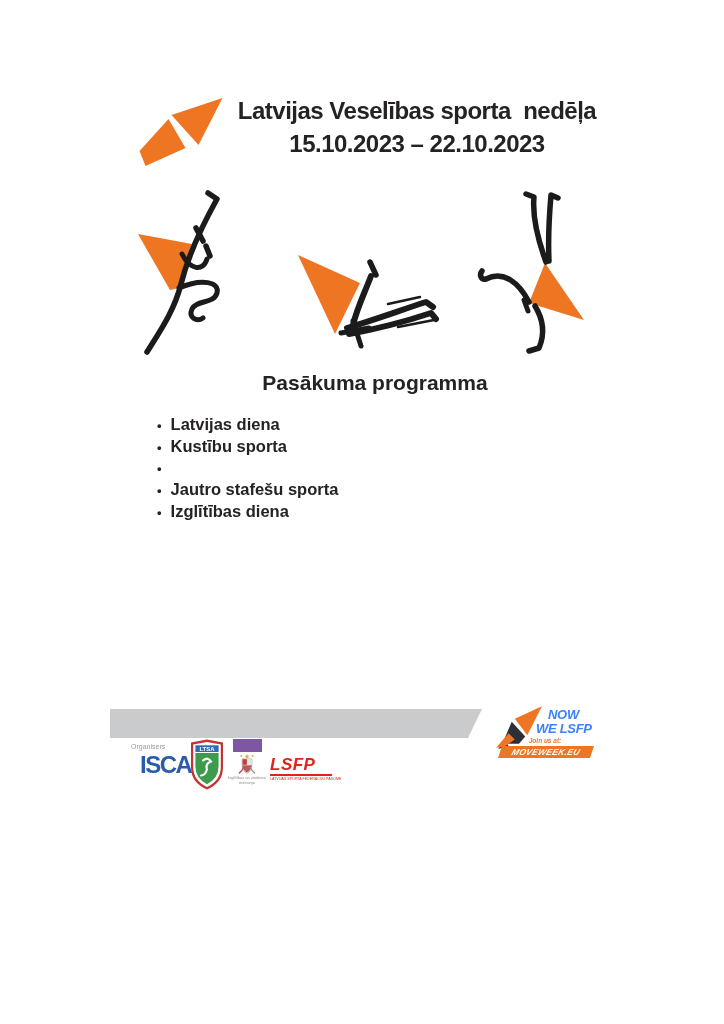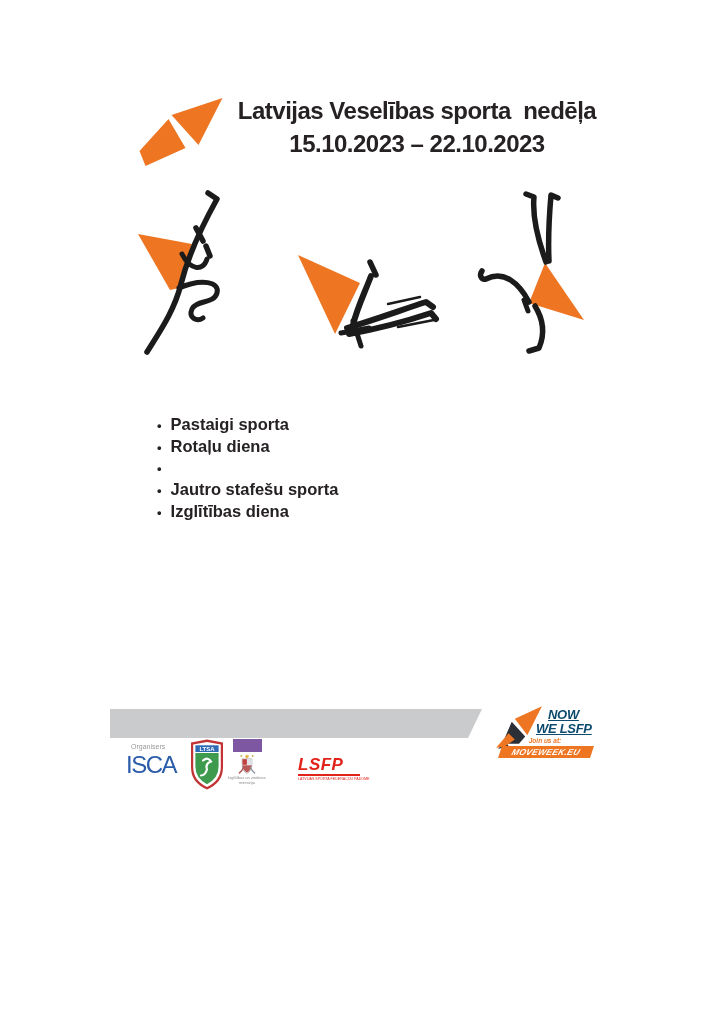--- a/index.html
+++ b/index.html
@@ -37,56 +37,56 @@
   .program-list .blt { font-size:13px; color:#262223; }
   
   .gray-bar {
     position:absolute; left:110px; top:709px; width:372px; height:29px;
     background:#c9cbcc;
     clip-path:polygon(0 0, 100% 0, calc(100% - 14px) 100%, 0 100%);
   }
   .nwm-arrow { position:absolute; left:494px; top:704px; width:50px; height:46px; }
   .nwm-text {
     position:absolute; left:536px; top:708px;
-    font-style:italic; font-weight:bold; color:#0c4a6e;
-    font-size:13px; line-height:13.5px; letter-spacing:-0.3px;text-decoration:underline;
+    font-style:italic; font-weight:bold; color:#3b82f6;
+    font-size:13px; line-height:13.5px; letter-spacing:-0.3px;
   }
   .nwm-text .l1 { margin-left:12px; }
   .nwm-join {
     position:absolute; left:500px; top:737px; width:90px; text-align:center;
     font-size:6.5px; font-style:italic; font-weight:bold; color:#ee7623;
   }
   .nwm-banner {
     position:absolute; left:500px; top:746px; width:92px; height:12px;
     background:#ee7623; transform:skewX(-18deg);
     display:flex; align-items:center; justify-content:center;
   }
   .nwm-banner span {
     color:#ffffff; font-size:8.5px; font-weight:bold; font-style:italic;
     letter-spacing:0.3px;
   }
   .organisers-label {
     position:absolute; left:131px; top:743px;
     font-size:7px; color:#9a9a9a;
   }
   .isca-wordmark {
-    position:absolute; left:126px; top:751px;
-    font-size:24px; font-weight:normal; color:#2a5caa; letter-spacing:-1.5px;
+    position:absolute; left:140px; top:751px;
+    font-size:24px; font-weight:bold; color:#2a5caa; letter-spacing:-1.5px;
   }
   .ltsa-emblem { position:absolute; left:190px; top:738px; width:34px; height:53px; }
   .ministry-logo { position:absolute; left:225px; top:739px; width:44px; }
   .ministry-logo .purple-block {
     width:29px; height:13px; background:#7e57a2; margin:0 auto;
   }
   .ministry-logo .arms { display:block; width:22px; height:21px; margin:2px auto 0; }
   .ministry-logo .ministry-text {
     margin-top:1px; font-size:4px; line-height:4.6px; color:#8a8a8a;
     text-align:center;
   }
-  .lsfp-logo { position:absolute; left:270px; top:756px; width:62px;margin-left:28px; }
+  .lsfp-logo { position:absolute; left:270px; top:756px; width:62px; }
   .lsfp-logo .lsfp-wordmark {
     font-size:17px; font-weight:bold; font-style:italic; color:#e2231a;
     letter-spacing:0.5px; line-height:17px;
   }
   .lsfp-logo .lsfp-sub {
     margin-top:1px; border-top:2px solid #e2231a; padding-top:0.5px;
     font-size:3.6px; color:#e2231a; white-space:nowrap;
   }
 </style>
 </head>
@@ -133,29 +133,30 @@
     <polygon points="73,85 112,142 57,125" fill="#ee7623"></polygon>
     <g fill="none" stroke="#1b1b1b" stroke-linecap="round" stroke-linejoin="round">
       <path d="M54,16 L62,19 C60,40 66,62 74,84" stroke-width="5.5"></path>
       <path d="M86,20 L79,17 C77,40 76,62 77,83" stroke-width="5.5"></path>
       <path d="M10,93 C7,97 9,102 14,101 C32,92 47,105 57,124" stroke-width="5.5"></path>
       <path d="M52,122 L56,133" stroke-width="5"></path>
       <path d="M63,128 C71,141 73,156 67,170 L57,173" stroke-width="5.5"></path>
     </g>
   </svg>
 
+  <div class="program-heading">Pasākuma programma</div>
 
   <ul class="program-list">
     <li>
       <span class="blt">•</span>
-      <span>Pastaigi sporta</span>
-    </li>
-    <li>
-      <span class="blt">•</span>
-      <span>Rotaļu diena</span>
+      <span>Latvijas diena</span>
+    </li>
+    <li>
+      <span class="blt">•</span>
+      <span>Kustību sporta</span>
     </li>
     <li>
       <span class="blt">•</span>
     </li>
     <li>
       <span class="blt">•</span>
       <span>Jautro stafešu sporta</span>
     </li>
     <li>
       <span class="blt">•</span>

